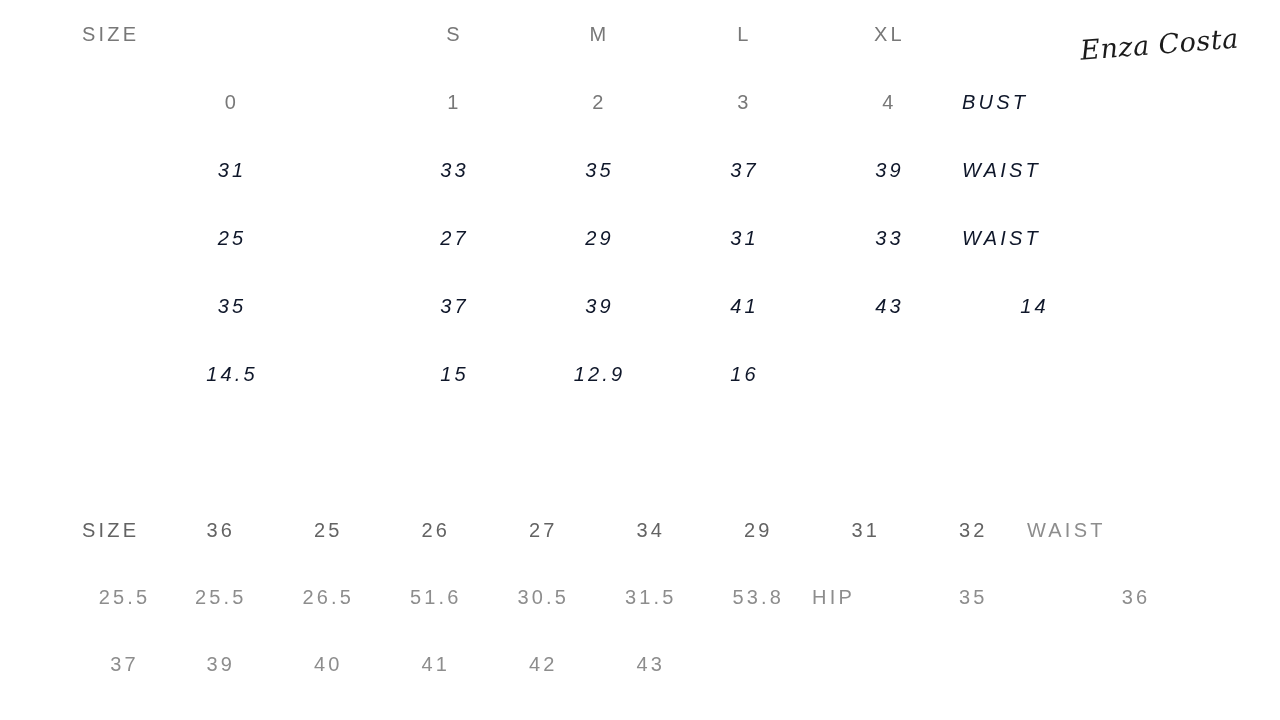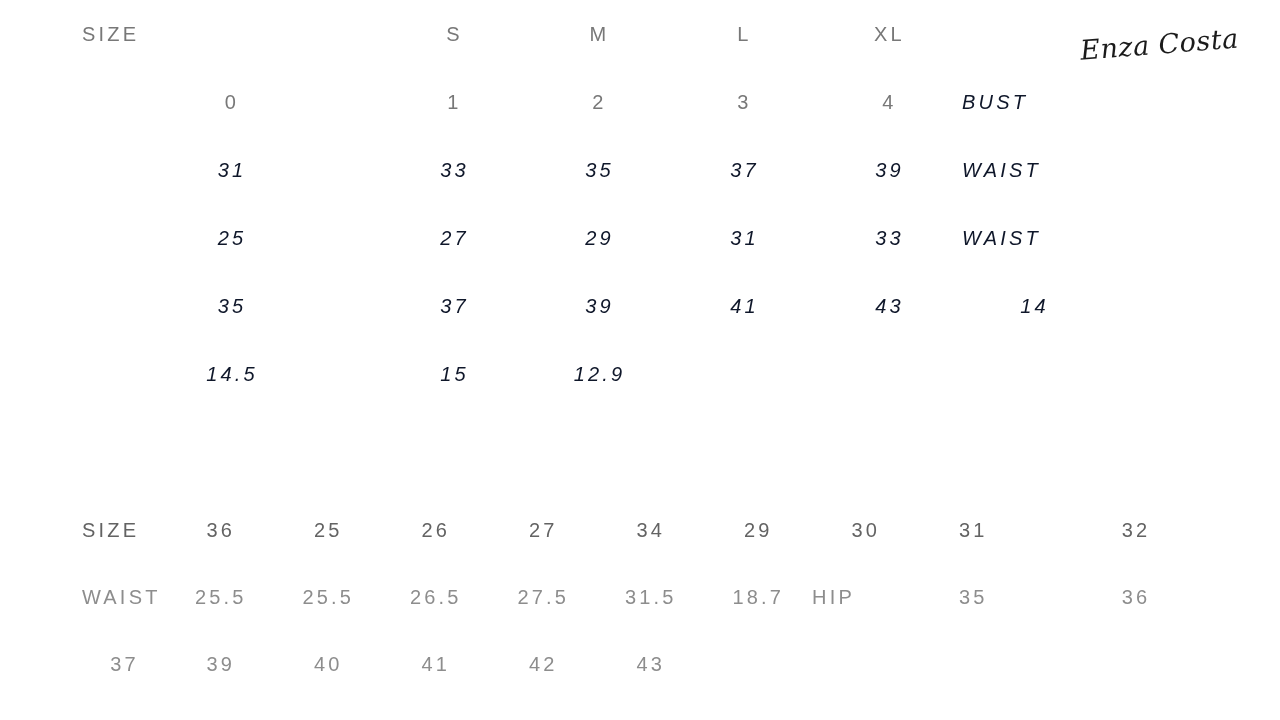--- a/index.html
+++ b/index.html
@@ -98,42 +98,43 @@
     <div class="cell val t-data">35</div>
     <div class="cell val t-data">37</div>
     <div class="cell val t-data">39</div>
     <div class="cell val t-data">41</div>
     <div class="cell val t-data">43</div>
 
     <div class="cell val t-data">14</div>
     <div class="cell val t-data">14.5</div>
     <div class="cell val t-data">15</div>
     <div class="cell val t-data">12.9</div>
+    <div class="cell val t-data">16</div>
   </div>
 
   <div class="grid-bottom">
 
     <div class="cell b-hdr">SIZE</div>
     <div class="cell val b-hdr">36</div>
     <div class="cell val b-hdr">25</div>
     <div class="cell val b-hdr">26</div>
     <div class="cell val b-hdr">27</div>
     <div class="cell val b-hdr">34</div>
     <div class="cell val b-hdr">29</div>
-    <div class="cell val b-hdr">30</div>
     <div class="cell val b-hdr">31</div>
     <div class="cell val b-hdr">32</div>
 
     <div class="cell b-data">WAIST</div>
     <div class="cell val b-data">25.5</div>
     <div class="cell val b-data">25.5</div>
     <div class="cell val b-data">26.5</div>
-    <div class="cell val b-data">27.5</div>
+    <div class="cell val b-data">51.6</div>
+    <div class="cell val b-data">30.5</div>
     <div class="cell val b-data">31.5</div>
-    <div class="cell val b-data">18.7</div>
+    <div class="cell val b-data">53.8</div>
 
     <div class="cell b-data">HIP</div>
     <div class="cell val b-data">35</div>
     <div class="cell val b-data">36</div>
     <div class="cell val b-data">37</div>
     <div class="cell val b-data">39</div>
     <div class="cell val b-data">40</div>
     <div class="cell val b-data">41</div>
     <div class="cell val b-data">42</div>
     <div class="cell val b-data">43</div>

